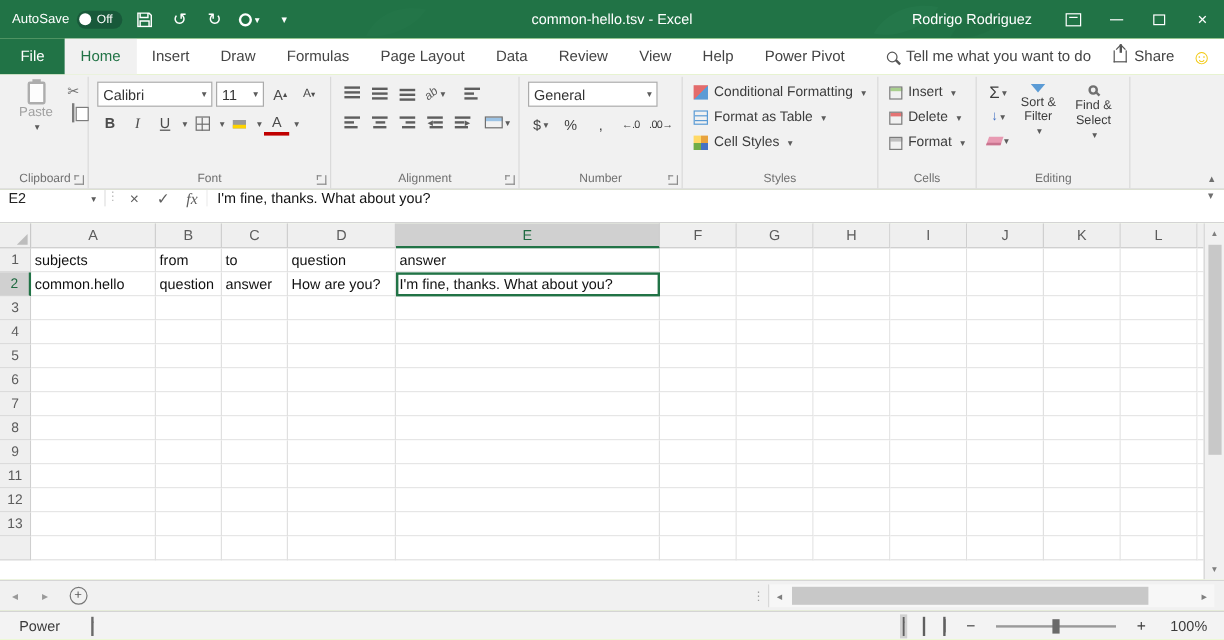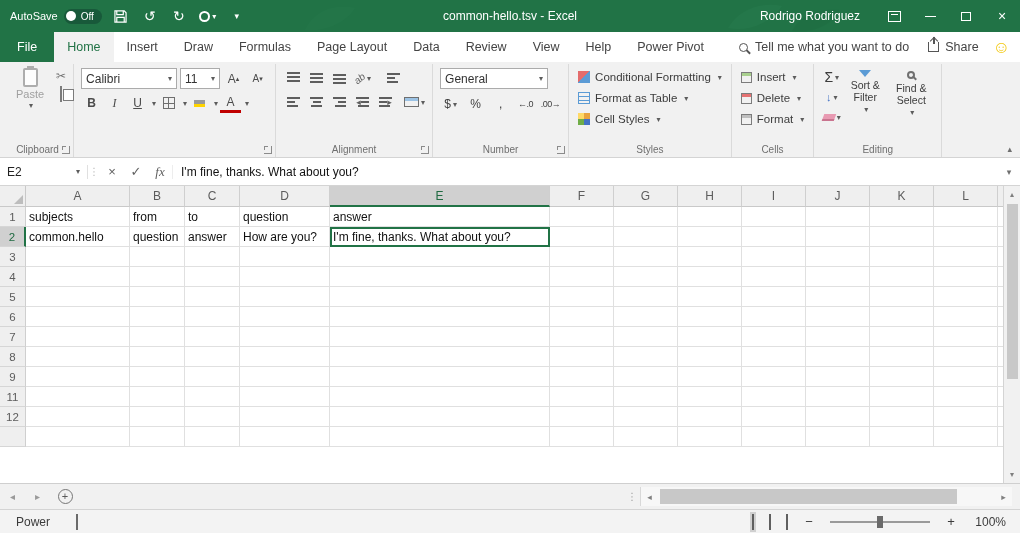--- a/index.html
+++ b/index.html
@@ -104,21 +104,21 @@
   .sigma{font-size:14px;color:#3c3c3c}
   .filldown{color:#4472c4;font-size:11px}
   .eraser{width:12px;height:7px;background:#e89ab2;transform:skewX(-20deg);border-bottom:2px solid #c9748f}
   .bigbtn{width:46px;display:flex;flex-direction:column;align-items:center;gap:2px;font-size:10.5px;color:#3c3c3c;text-align:center;line-height:1.15;padding-top:2px}
   .funnel{width:0;height:0;border-left:6px solid transparent;border-right:6px solid transparent;border-top:7px solid #5b9bd5}
   .mag2{width:8px;height:8px;border:2px solid #707070;border-radius:50%;position:relative;margin:1px}
   .mag2::after{content:"";position:absolute;width:5px;height:2px;background:#707070;right:-4px;bottom:-2px;transform:rotate(45deg)}
   .collapse-ribbon{position:absolute;right:8px;bottom:3px;font-size:9px;color:#6f6f6f}
 
   
-  .formulabar{height:28px;background:#fff;display:flex;align-items:center;border-bottom:1px solid #d4d4d4;flex:0 0 auto}
+  .formulabar{height:28px;background:#fff;display:flex;align-items:flex-start;border-bottom:1px solid #d4d4d4;flex:0 0 auto}
   .namebox{width:88px;display:flex;align-items:center;padding:0 7px;border-right:1px solid #e0e0e0;font-size:12px;color:#222}
   .namebox .arr{margin-left:auto}
   .fb-sep{width:12px;display:flex;align-items:center;justify-content:center;color:#b9b9b9;font-size:10px}
   .fb-btn{width:24px;display:flex;align-items:center;justify-content:center;color:#5f5f5f;font-size:13px}
   .fx{font-style:italic;font-family:"Liberation Serif",serif}
   .fb-input{flex:1;display:flex;align-items:center;padding-left:8px;font-size:12px;border-left:1px solid #ededed;color:#111}
   .fb-expand{width:22px;display:flex;align-items:center;justify-content:center;color:#6f6f6f;font-size:9px}
 
   
   .grid{flex:1;position:relative;background:#fff;display:flex;flex-direction:column;overflow:hidden;padding-right:17px}
@@ -291,20 +291,21 @@
             </button>
           <span class="arr">▾</span>
           <button class="ric">
               <span class="fill-ic"></span>
             </button>
           <span class="arr">▾</span>
           <button class="ric fontcolor">A</button>
           <span class="arr">▾</span>
         </div>
       </div>
+      <span class="glabel">Font</span>
       <span class="launcher"></span>
     </div>
 
     <div class="rgroup">
       <div class="col" style="gap:4px">
         <div class="row" style="gap:2px">
           <button class="ric">
               <span class="bars v-top">
                 <i></i>
                 <i></i>
@@ -680,20 +681,36 @@
           <div class="g-cell" style="width: 64px;"></div>
           <div class="g-cell" style="width: 64px;"></div>
           <div class="g-cell" style="width: 64px;"></div>
           <div class="g-cell" style="width: 64px;"></div>
           <div class="g-cell" style="width: 64px;"></div>
           <div class="g-cell" style="width: 64px;"></div>
           <div class="g-cell" style="width: 64px;"></div>
           <div class="g-cell g-fill"></div>
         </div>
         <div class="g-row">
+          <div class="row-h">13</div>
+          <div class="g-cell" style="width: 104px;"></div>
+          <div class="g-cell" style="width: 55px;"></div>
+          <div class="g-cell" style="width: 55px;"></div>
+          <div class="g-cell" style="width: 90px;"></div>
+          <div class="g-cell" style="width: 220px;"></div>
+          <div class="g-cell" style="width: 64px;"></div>
+          <div class="g-cell" style="width: 64px;"></div>
+          <div class="g-cell" style="width: 64px;"></div>
+          <div class="g-cell" style="width: 64px;"></div>
+          <div class="g-cell" style="width: 64px;"></div>
+          <div class="g-cell" style="width: 64px;"></div>
+          <div class="g-cell" style="width: 64px;"></div>
+          <div class="g-cell g-fill"></div>
+        </div>
+        <div class="g-row">
           <div class="row-h"></div>
           <div class="g-cell" style="width: 104px;"></div>
           <div class="g-cell" style="width: 55px;"></div>
           <div class="g-cell" style="width: 55px;"></div>
           <div class="g-cell" style="width: 90px;"></div>
           <div class="g-cell" style="width: 220px;"></div>
           <div class="g-cell" style="width: 64px;"></div>
           <div class="g-cell" style="width: 64px;"></div>
           <div class="g-cell" style="width: 64px;"></div>
           <div class="g-cell" style="width: 64px;"></div>

